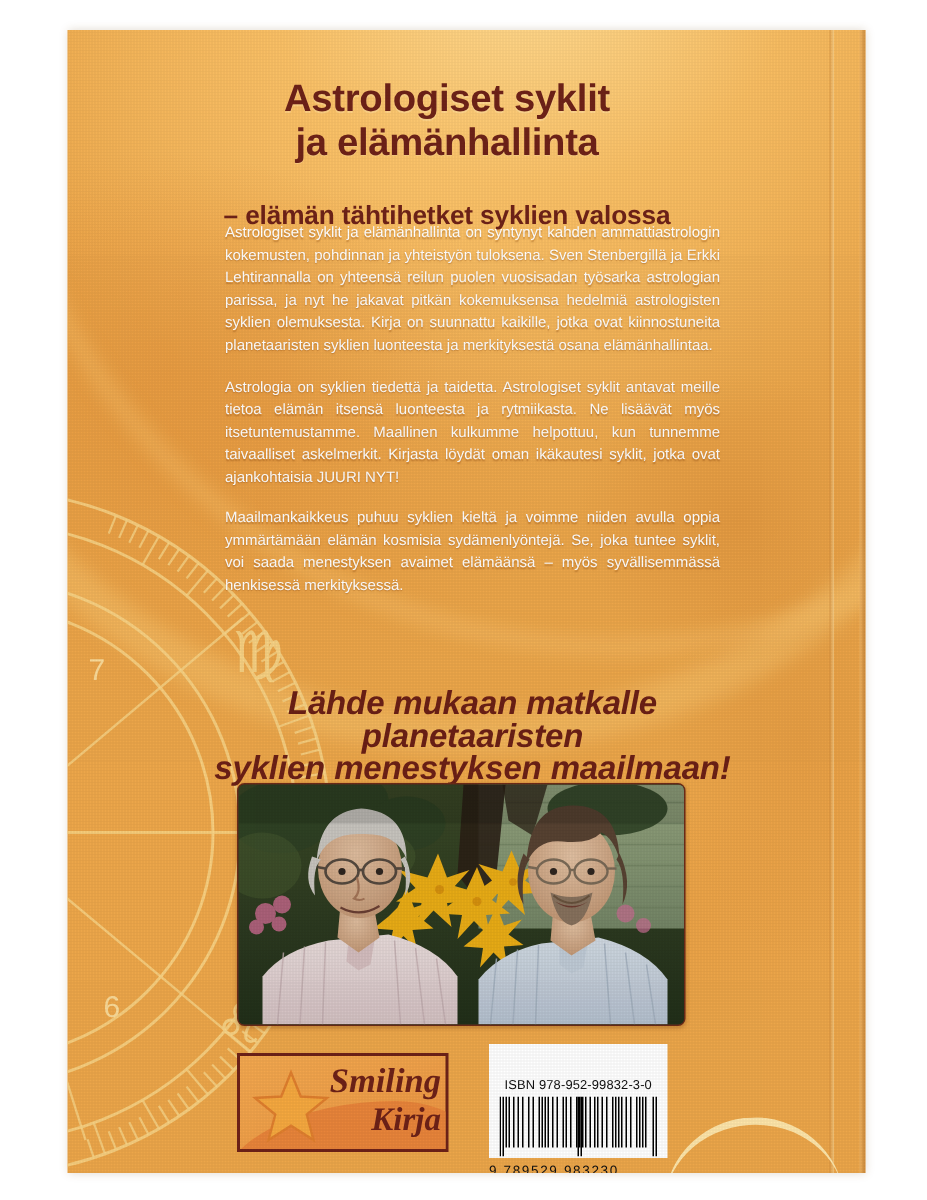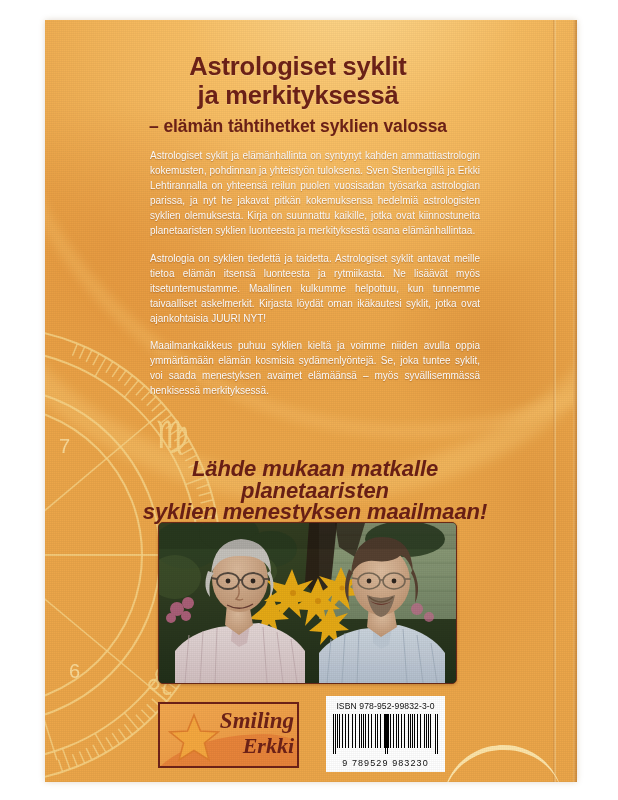--- a/index.html
+++ b/index.html
@@ -69,21 +69,21 @@
   #content{position:absolute;left:0;top:0;width:532px;height:752px;}
 
   .title-block{position:absolute;left:58px;top:32px;width:390px;text-align:center;}
   .t-line{
     color:#6e2218;font-weight:bold;letter-spacing:-.2px;
     font-size:25.5px;line-height:29px;
     text-shadow:0 1px 0 rgba(255,232,180,.35);
   }
   .t-sub{
     color:#6e2218;font-weight:bold;font-size:17.5px;line-height:26px;
-    margin-top:3px;letter-spacing:-.1px;
+    margin-top:20px;letter-spacing:-.1px;
   }
 
   .body-col{position:absolute;left:105px;top:128px;width:330px;}
   p.para{
     margin:0 0 12px 0;
     color:#ffffff;
     font-size:10px;
     line-height:15.1px;
     text-align:justify;
     text-shadow:0 1px 1px rgba(150,82,22,.50);
@@ -121,27 +121,27 @@
   #logo .words .w2{font-size:22px;}
 
   
   #isbn{
     position:absolute;left:281px;top:676px;width:119px;height:76px;
     background:#ffffff;padding:0;
   }
   #isbn .code{
     font-family:"Liberation Sans", sans-serif;
     font-size:8.6px;color:#111;letter-spacing:.1px;
-    text-align:center;padding-top:5px;
+    text-align:center;padding-top:22px;
   }
   #isbn .bars{position:relative;margin:3px auto 0;width:106px;height:40px;}
   #isbn .bars svg{display:block;}
   #isbn .digits{
     font-family:"Liberation Sans", sans-serif;font-size:9px;color:#111;
-    text-align:center;letter-spacing:1.1px;margin-top:4px;
+    text-align:left;letter-spacing:1.1px;margin-top:4px;
   }
 
   
   .grain{position:absolute;inset:0;pointer-events:none;opacity:.055;
     background-image:
       repeating-linear-gradient(0deg, rgba(0,0,0,.6) 0 1px, rgba(0,0,0,0) 1px 2px),
       repeating-linear-gradient(90deg, rgba(0,0,0,.5) 0 1px, rgba(0,0,0,0) 1px 2px);}
 </style>
 </head>
 <body>
@@ -274,21 +274,21 @@
     </div>
 
     <div class="spine-fold"></div>
     <div class="spine-edge"></div>
     <div class="curl"></div>
 
     <div id="content">
 
       <div class="title-block">
         <div class="t-line">Astrologiset syklit</div>
-        <div class="t-line">ja merkityksessä</div>
+        <div class="t-line">ja elämänhallinta</div>
         <div class="t-sub">– elämän tähtihetket syklien valossa</div>
       </div>
 
       <div class="body-col">
         <p class="para">Astrologiset syklit ja elämänhallinta on syntynyt kahden ammattiastrologin kokemusten, pohdinnan ja yhteistyön tuloksena. Sven Stenbergillä ja Erkki Lehtirannalla on yhteensä reilun puolen vuosisadan työsarka astrologian parissa, ja nyt he jakavat pitkän kokemuksensa hedelmiä astrologisten syklien olemuksesta. Kirja on suunnattu kaikille, jotka ovat kiinnostuneita planetaaristen syklien luonteesta ja merkityksestä osana elämänhallintaa.</p>
         <p class="para">Astrologia on syklien tiedettä ja taidetta. Astrologiset syklit antavat meille tietoa elämän itsensä luonteesta ja rytmiikasta. Ne lisäävät myös itsetuntemustamme. Maallinen kulkumme helpottuu, kun tunnemme taivaalliset askelmerkit. Kirjasta löydät oman ikäkautesi syklit, jotka ovat ajankohtaisia JUURI NYT!</p>
         <p class="para">Maailmankaikkeus puhuu syklien kieltä ja voimme niiden avulla oppia ymmärtämään elämän kosmisia sydämenlyöntejä. Se, joka tuntee syklit, voi saada menestyksen avaimet elämäänsä – myös syvällisemmässä henkisessä merkityksessä.</p>
       </div>
 
       <div class="tagline">
@@ -449,21 +449,21 @@
 
       <div id="logo">
         <div class="sweep"></div>
         <div class="star">
           <svg viewBox="0 0 52 52" width="52" height="52" aria-hidden="true">
             <path d="M26 3 L32.5 19 L50 20 L36.5 31 L41 48 L26 38.5 L11 48 L15.5 31 L2 20 L19.5 19 Z" fill="#f5a83f" stroke="#e07f2e" stroke-width="1.6"></path>
           </svg>
         </div>
         <div class="words">
           <div class="w1">Smiling</div>
-          <div class="w2">Erkki</div>
+          <div class="w2">Kirja</div>
         </div>
       </div>
 
       <div id="isbn">
         <div class="code">ISBN 978-952-99832-3-0</div>
         <div class="bars">
           <svg viewBox="0 0 106 40" width="106" height="40" aria-hidden="true" id="barcode-svg">
               <rect x="0" y="0" width="1" height="40" fill="#000"></rect>
               <rect x="2" y="0" width="1" height="40" fill="#000"></rect>
               <rect x="4" y="0" width="1" height="34" fill="#000"></rect>

